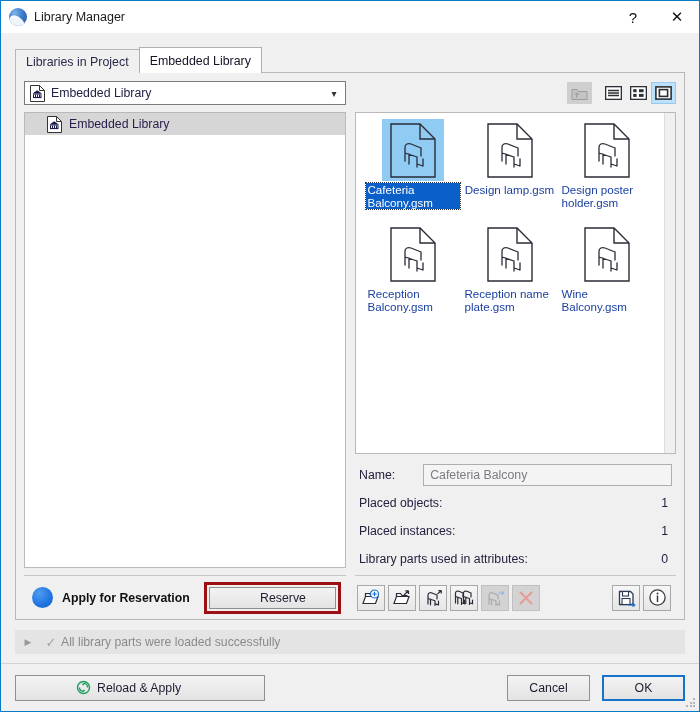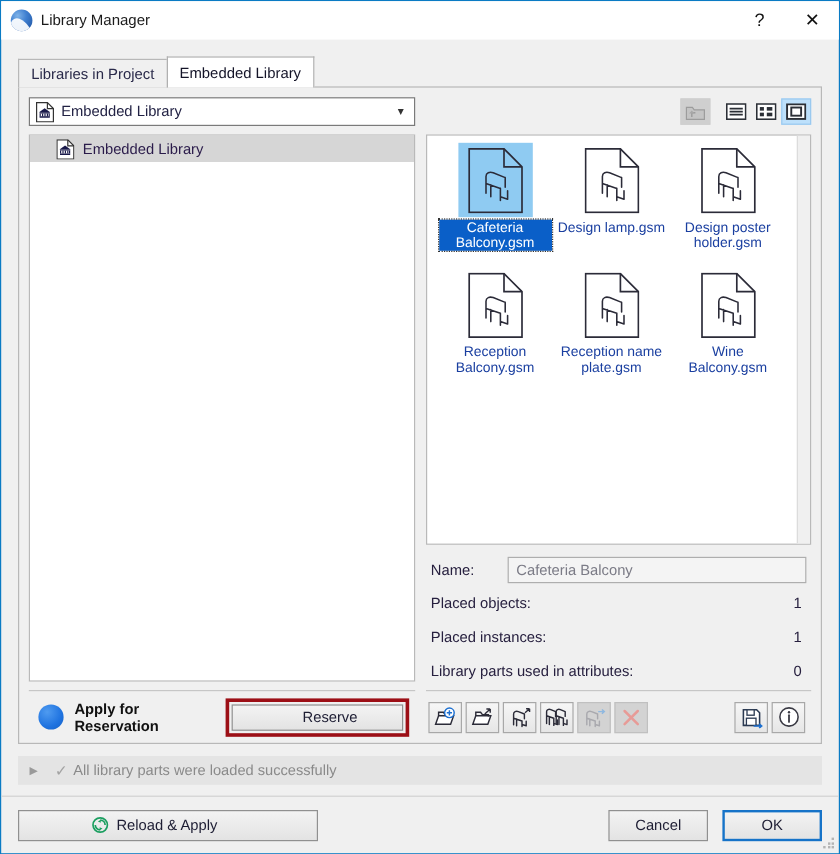--- a/index.html
+++ b/index.html
@@ -161,21 +161,21 @@
     padding: 2px;
     margin-right: 1px;
   }
   .btn {
     border: 1px solid #909090;
     background: linear-gradient(#f3f3f3, #e3e3e3);
     font-size: 12.3px; color: #1d1d33;
     display: flex; align-items: center; justify-content: center;
     cursor: default;
   }
-  .reserve-btn { width: 143px; height: 22px; padding-left: 21px; }
+  .reserve-btn { width: 127px; height: 22px; padding-left: 21px; }
 
   
   .right-col {
     flex: 1 1 auto;
     display: flex; flex-direction: column;
     margin-left: 9px;
     min-height: 0;
   }
   .view-toolbar {
     height: 24px; flex: 0 0 24px;
@@ -214,21 +214,21 @@
     margin-bottom: 4px;
     cursor: default;
   }
   .file-thumb {
     width: 62px; height: 62px;
     display: flex; align-items: center; justify-content: center;
     margin-bottom: 2px;
   }
   .file-cell.sel .file-thumb { background: #8fcbf2; }
   .file-name {
-    font-size: 11.6px; line-height: 13px; text-align: center;
+    font-size: 11.6px; line-height: 13px; 
     color: #1a3fa0; max-width: 94px; padding: 0 2px;
   }
   .file-cell.sel .file-name {
     background: #0a5fc8; color: #ffffff;
     outline: 1px dotted #333;
   }
   .grid-scroll {
     flex: 0 0 11px; background: #f0f0f0; border-left: 1px solid #dcdcdc;
   }
 

